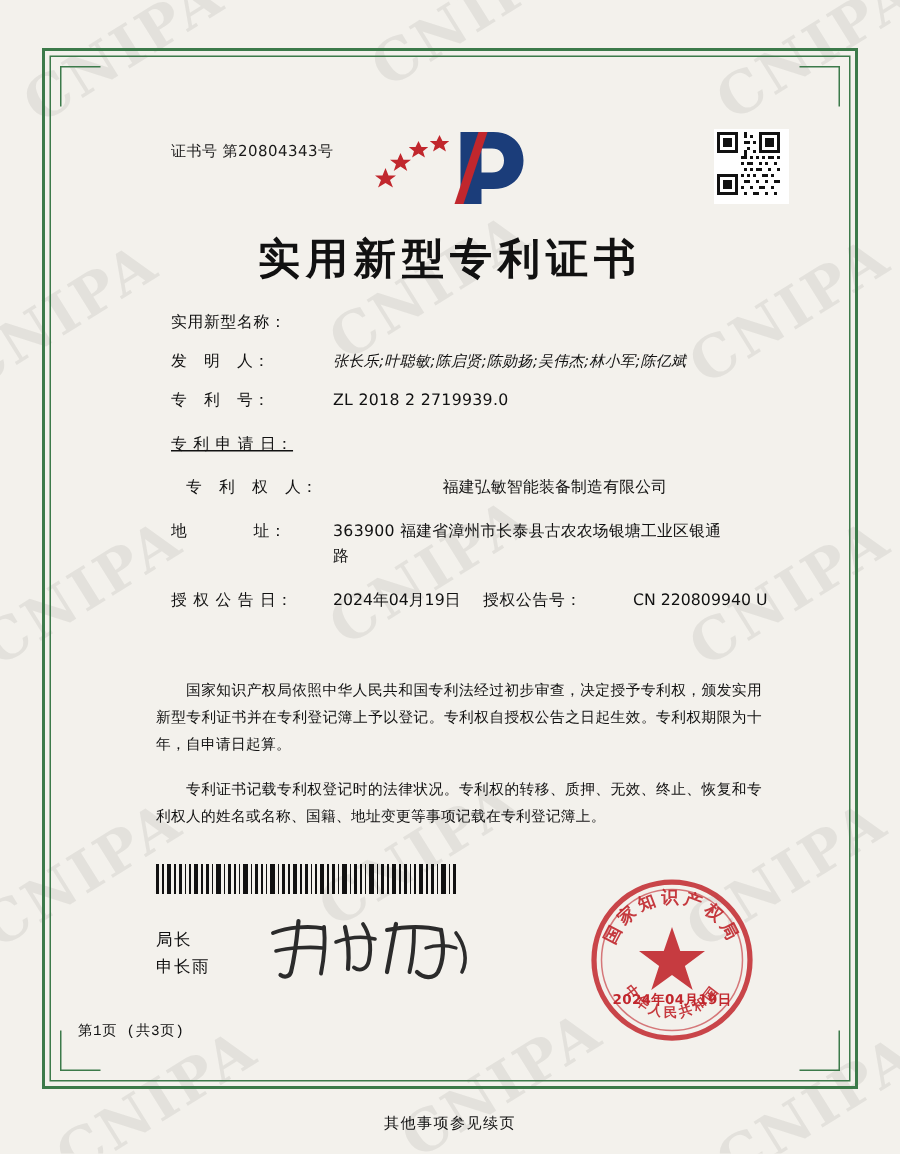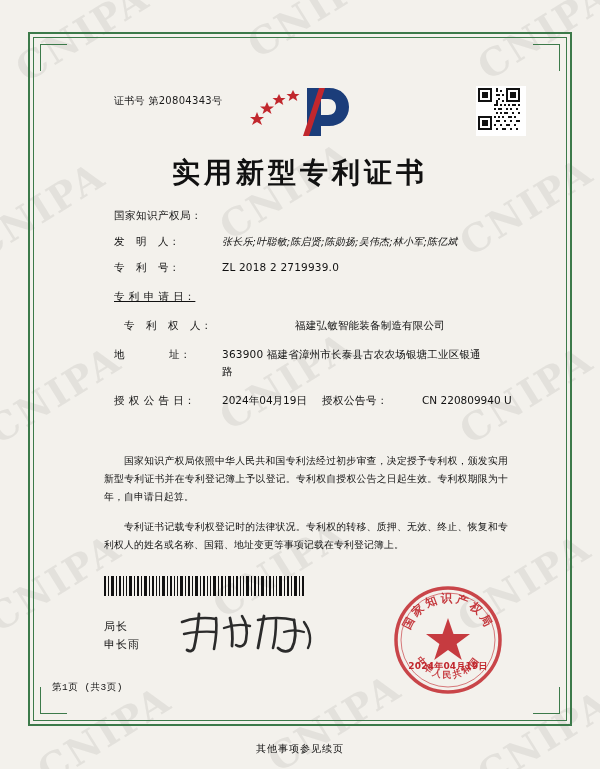--- a/index.html
+++ b/index.html
@@ -337,21 +337,21 @@
         <path d="M62 6 L84 6 C96 6 104 14 104 25 C104 36 96 44 84 44 L76 44 L76 54 L62 54 Z M76 17 L76 33 L83 33 C88 33 91 30 91 25 C91 20 88 17 83 17 Z" fill="#1b3d7a"></path>
         <path d="M58 54 L74 6 L80 6 L64 54 Z" fill="#c1272d"></path>
       </svg>
     </div>
 
     <div class="title">实用新型专利证书</div>
 
     <div class="fields">
 
       <div class="row">
-        <div class="lbl">国家知识产权局：</div>
+        <div class="lbl">实用新型名称：</div>
       </div>
 
       <div class="row">
         <div class="lbl">发　明　人：</div>
         <div class="val small">
           <div>张长乐;叶聪敏;陈启贤;陈勋扬;吴伟杰;林小军;陈亿斌</div>
         </div>
       </div>
 
       <div class="row">

